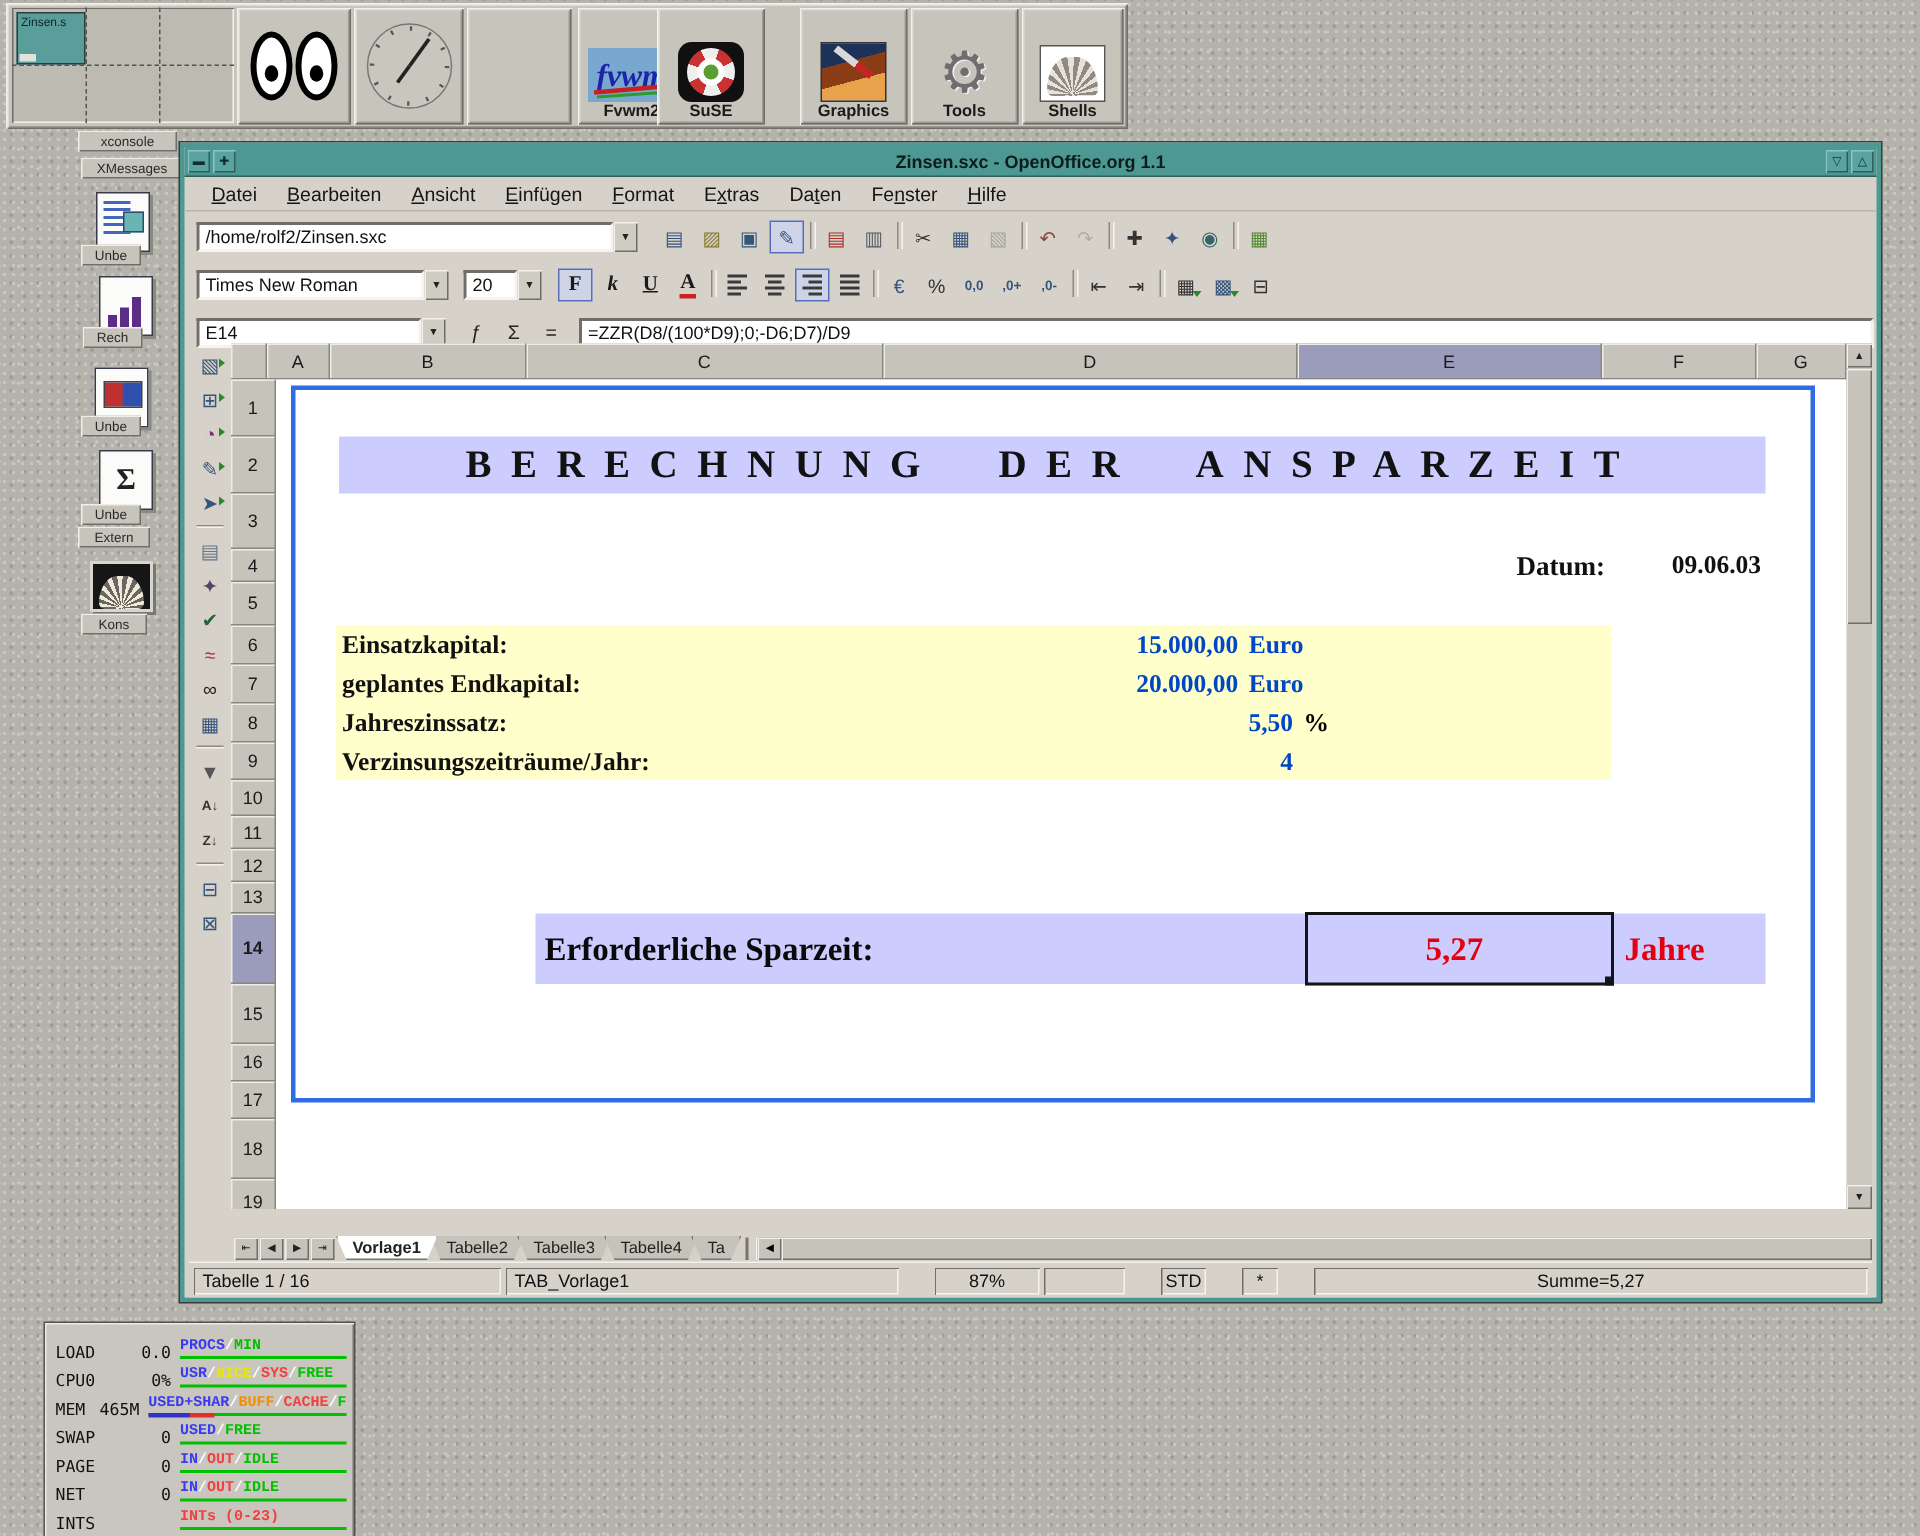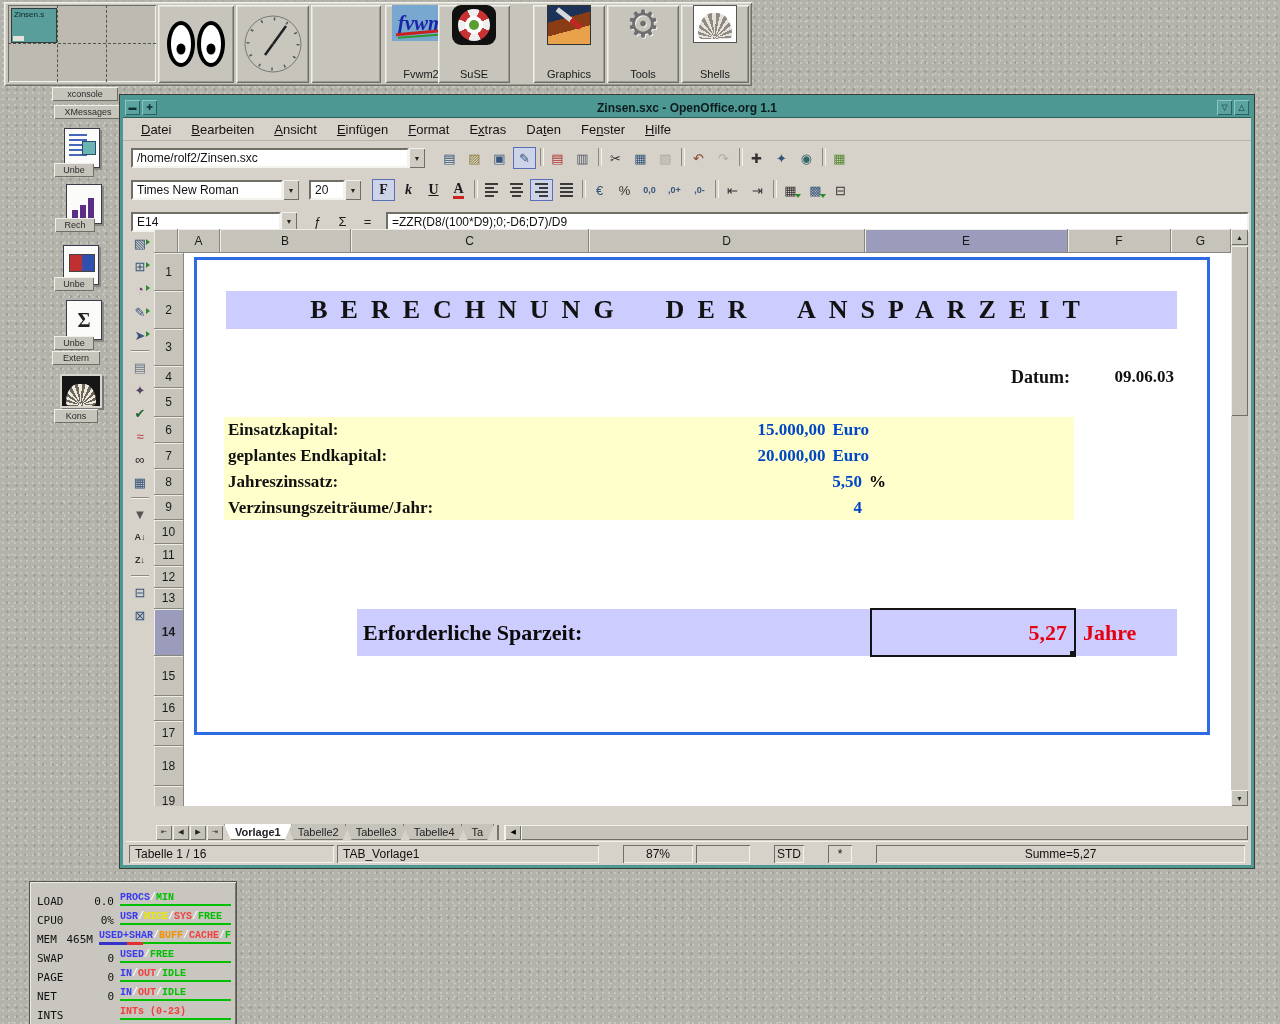--- a/index.html
+++ b/index.html
@@ -20,22 +20,22 @@
 
   
   #taskbar { position:absolute; left:4px; top:2px; width:748px; height:84px; background:#c7c4bc; }
   #pager { position:absolute; left:4px; top:3px; width:148px; height:77px; background:#bdbab2; }
   .pager-vline { position:absolute; top:0; bottom:0; width:0; border-left:1px dashed #55534e; }
   .pager-hline { position:absolute; left:0; right:0; height:0; top:38px; border-top:1px dashed #55534e; }
   #pager-win { position:absolute; left:3px; top:3px; width:46px; height:35px; background:#5a9e9c; border:1px solid #2e3d3d; font-size:8px; color:#0b2626; padding:1px 0 0 2px; overflow:hidden; }
   #pager-win::after { content:""; position:absolute; left:1px; bottom:1px; width:11px; height:5px; background:#e4e2da; }
   .tb-slot { position:absolute; top:3px; height:78px; background:#c7c4bc; }
   .appbtn { display:flex; flex-direction:column; align-items:center; justify-content:flex-end; padding-bottom:3px; }
-  .appbtn .lbl { font-size:11px; color:#1a1a1a; margin-top:12px; }
-  .appbtn .icon-area { flex:1; display:flex; align-items:flex-start; justify-content:center; width:100%; }
+  .appbtn .lbl { font-size:11px; color:#1a1a1a; margin-top:0;font-weight:bold; }
+  .appbtn .icon-area { flex:1; display:flex; align-items:flex-end; justify-content:center; width:100%; }
   .eye { width:28px; height:46px; background:#fff; border:4px solid #000; border-radius:50%; position:relative; display:inline-block; }
   .pupil { position:absolute; left:50%; top:64%; width:9px; height:11px; background:#000; border-radius:50%; transform:translate(-50%,-50%); }
   .fvwm-logo { width:58px; height:36px; background:#78a8d0; position:relative; display:flex; align-items:center; justify-content:center; }
   .fvwm-logo span { font-family:"Liberation Serif",serif; font-style:italic; font-weight:bold; font-size:21px; color:#1c24a8; }
   .fvwm-logo::before { content:""; position:absolute; left:4px; bottom:7px; width:50px; height:3px; background:#c62020; transform:rotate(-5deg); }
   .fvwm-logo::after  { content:""; position:absolute; left:6px; bottom:4px; width:48px; height:2px; background:#2c9a2c; transform:rotate(-4deg); }
   .suse-box { width:44px; height:40px; background:#101010; border-radius:9px; display:flex; align-items:center; justify-content:center; }
   .suse-ring { width:32px; height:32px; border-radius:50%; background:repeating-conic-gradient(from 20deg,#c83232 0 45deg,#efefef 45deg 90deg); display:flex; align-items:center; justify-content:center; }
   .suse-core { width:18px; height:18px; border-radius:50%; background:#fff; display:flex; align-items:center; justify-content:center; }
   .suse-dot { width:10px; height:10px; border-radius:50%; background:#5a9e32; }
@@ -122,21 +122,21 @@
   .input-row { position:relative; height:26px; line-height:26px; }
   .input-row:last-child { height:25px; line-height:25px; }
   .cell-label { position:absolute; left:4px; font-weight:bold; font-size:17px; color:#111; font-family:"Liberation Serif",serif; white-space:nowrap; }
   .cell-value { position:absolute; left:0; width:645px; text-align:right; font-weight:bold; font-size:17px; color:var(--value-blue); font-family:"Liberation Serif",serif; white-space:nowrap; }
   .input-row:nth-child(3) .cell-value { width:662px; }
   .cell-value .unit { margin-left:7px; }
   .unit-dark { color:#000; }
   #resultBand { position:absolute; left:173px; top:356px; width:820px; height:47px; background:var(--band-lavender); }
   #resultLabel { position:absolute; left:6px; top:0; height:47px; line-height:47px; font-weight:bold; font-size:22px; color:#0a0a0a; font-family:"Liberation Serif",serif; }
   #cellCursor { position:absolute; left:686px; top:355px; width:206px; height:49px; border:2px solid #141414; background:var(--band-lavender); }
-  #cellCursor .val { display:block; text-align:right; padding-right:7px; line-height:45px; font-weight:bold; font-size:22px; color:var(--result-red); font-family:"Liberation Serif",serif; }
+  #cellCursor .val { display:block; text-align:center; padding-right:7px; line-height:45px; font-weight:bold; font-size:22px; color:var(--result-red); font-family:"Liberation Serif",serif; }
   #cursorHandle { position:absolute; right:-2px; bottom:-2px; width:6px; height:6px; background:#141414; }
   #resultUnit { position:absolute; left:899px; top:356px; height:47px; line-height:47px; font-weight:bold; font-size:22px; color:var(--result-red); font-family:"Liberation Serif",serif; }
 
   #vscroll { position:absolute; right:0; top:0; width:17px; height:577px; background:#cac7bf; }
   .scroll-btn { position:absolute; left:0; width:17px; height:16px; background:#c6c3bb; box-shadow:inset 1px 1px 0 #f0efe9, inset -1px -1px 0 #6f6f68; font-size:7px; color:#222; display:flex; align-items:center; justify-content:center; }
   #vthumb { position:absolute; left:0; top:17px; width:17px; height:170px; background:#c6c3bb; box-shadow:inset 1px 1px 0 #f0efe9, inset -1px -1px 0 #6f6f68; }
 
   #tabbar { position:absolute; left:3px; right:3px; bottom:24px; height:18px; display:flex; align-items:center; background:#d6d2ca; padding-left:30px; }
   .nav-btn { width:16px; height:15px; background:#c6c3bb; box-shadow:inset 1px 1px 0 #f0efe9, inset -1px -1px 0 #6f6f68; font-size:7px; display:flex; align-items:center; justify-content:center; color:#222; margin-right:1px; }
   .tab { height:16px; padding:0 10px; margin-right:-5px; background:#c6c3bb; border:1px solid #77756d; border-top:none; font-size:11px; color:#222; display:flex; align-items:center; clip-path:polygon(0 0,100% 0,calc(100% - 7px) 100%,7px 100%); }

